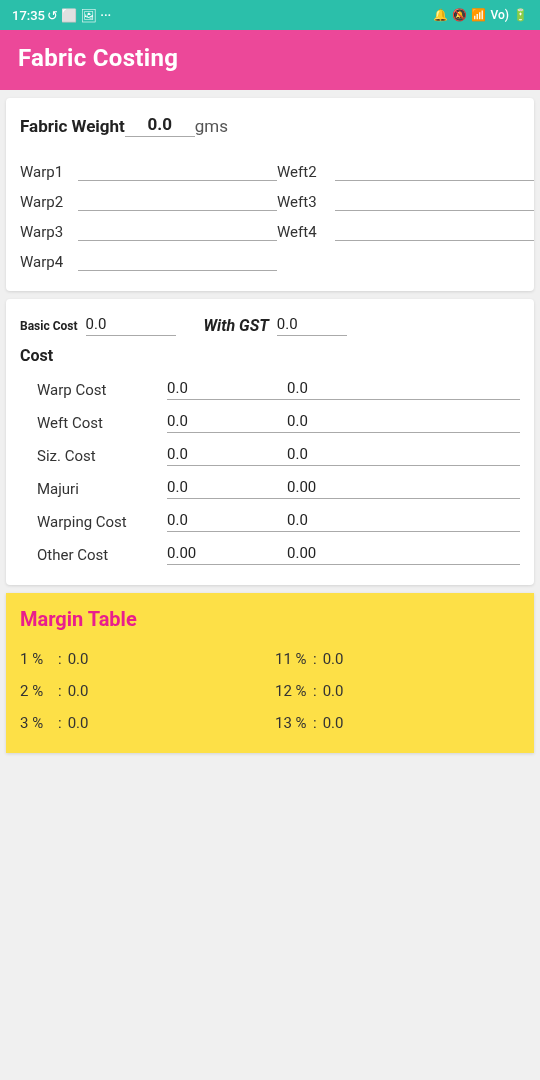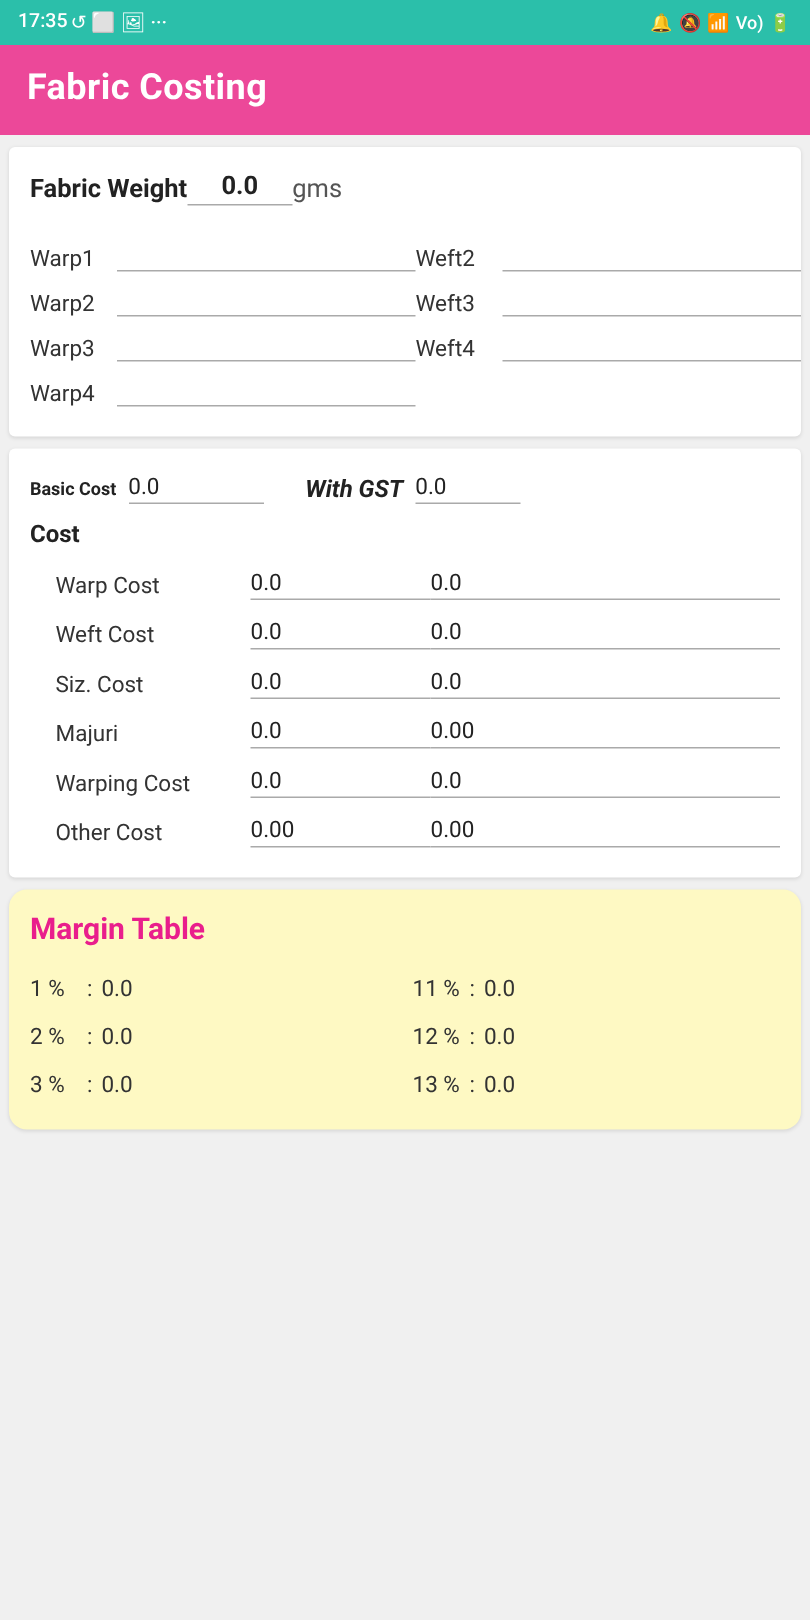--- a/index.html
+++ b/index.html
@@ -159,23 +159,23 @@
     }
     .cost-val2 {
       flex: 1;
       border-bottom: 1px solid #aaa;
       font-size: 15px;
       padding-bottom: 2px;
     }
 
     
     .margin-card {
-      background: #fef9c3;
+      background: #fde047;
       margin: 8px 6px;
-      border-radius: 12px;
+      border-radius: 0;
       padding: 14px 14px;
       box-shadow: 0 1px 3px rgba(0,0,0,0.12);
     }
     .margin-title {
       font-size: 20px;
       font-weight: bold;
       color: #e91e8c;
       margin-bottom: 12px;
     }
     .margin-grid {

